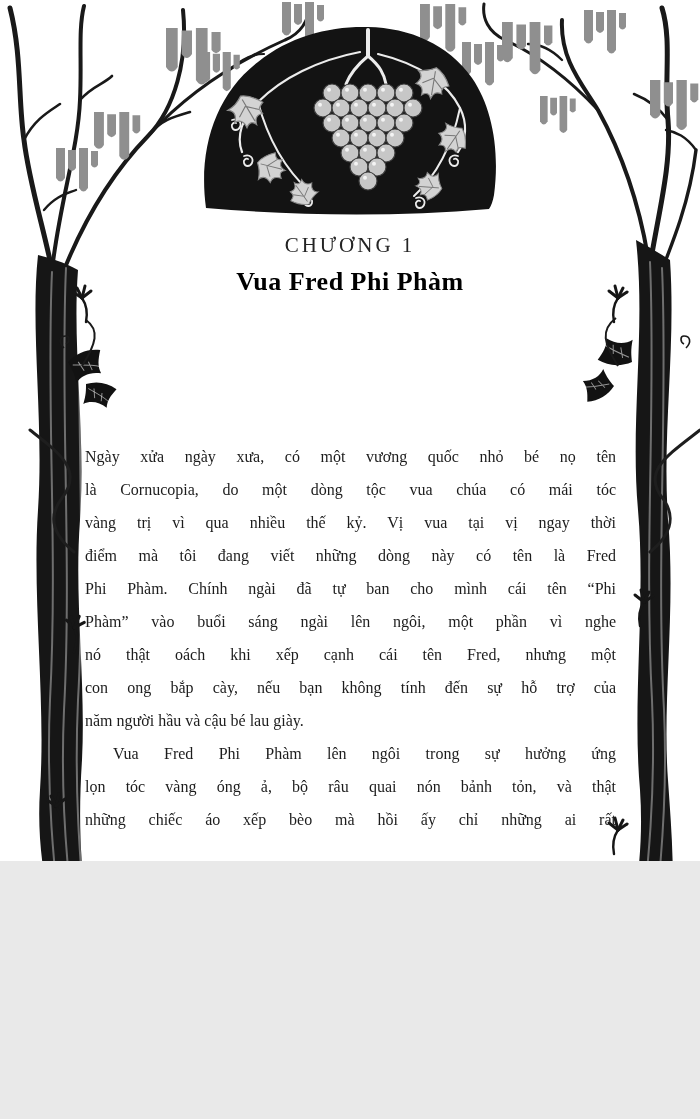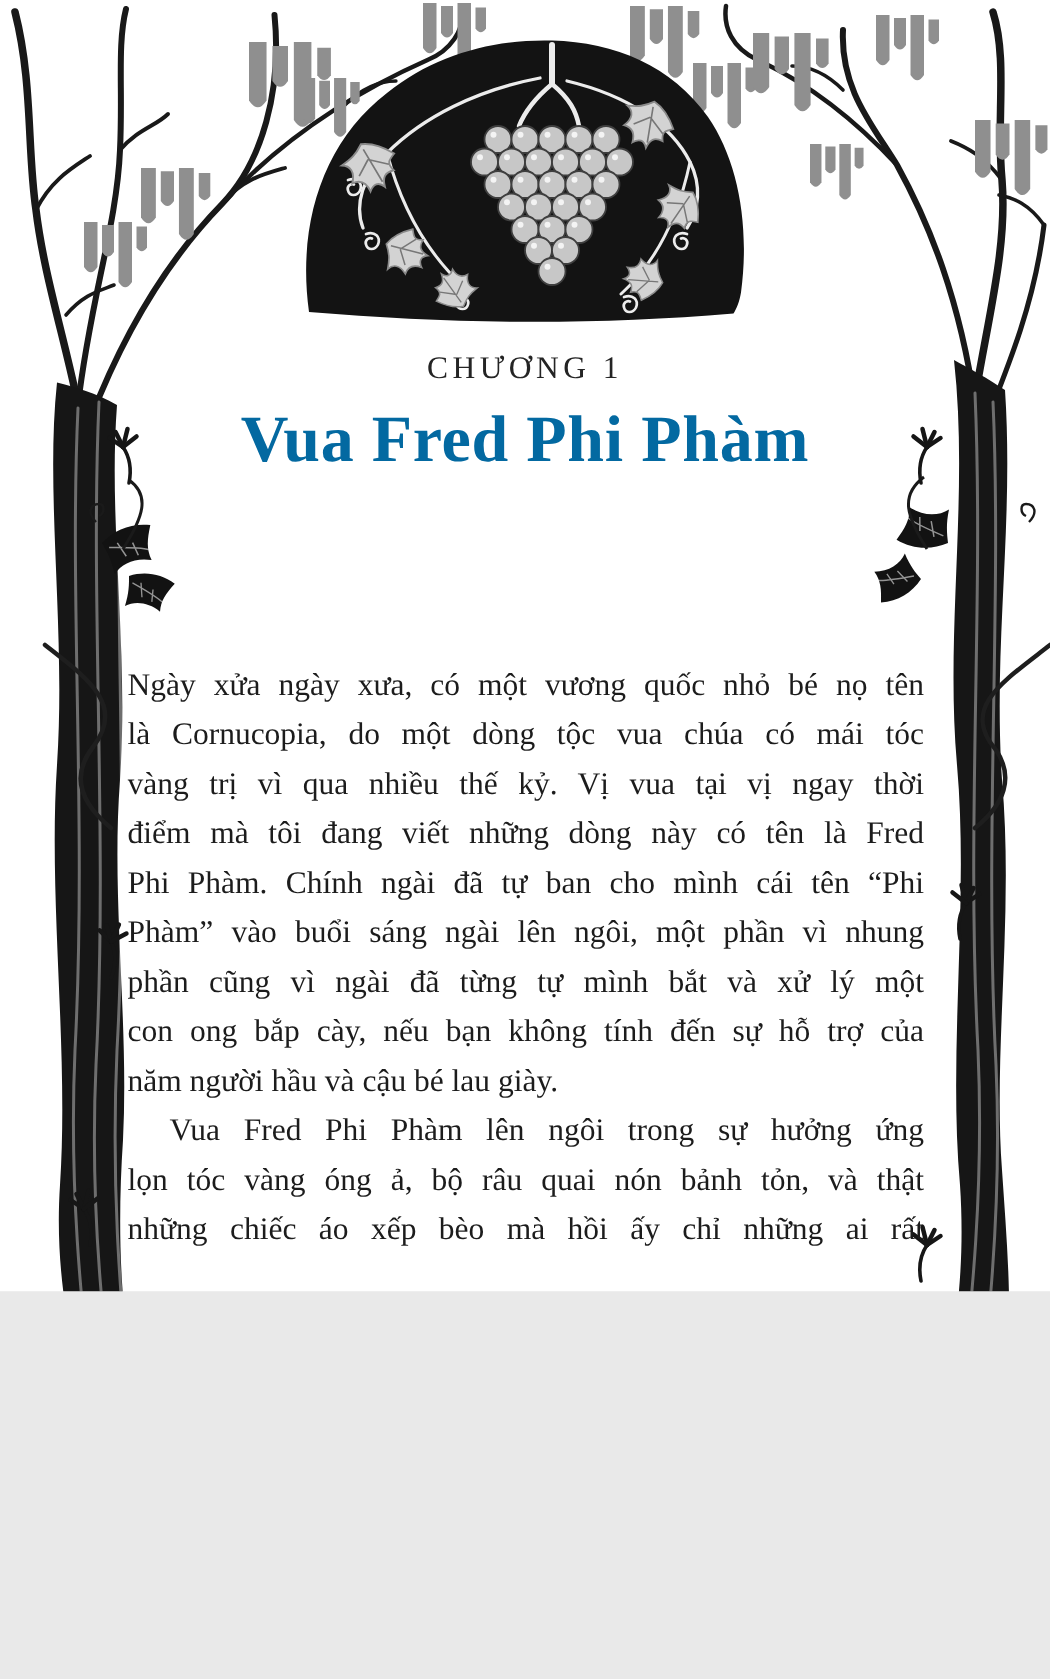--- a/index.html
+++ b/index.html
@@ -8,25 +8,25 @@
     background:#ffffff;overflow:hidden;
     font-family:"Liberation Serif","DejaVu Serif",serif;color:#1b1b1b;
   }
   .art{position:absolute;left:0;top:0;width:700px;height:1119px;pointer-events:none;}
   .chapter-label{
     position:absolute;top:233px;left:0;width:700px;text-align:center;
     font-size:21px;letter-spacing:3px;color:#242424;
   }
   .chapter-title{
     position:absolute;top:267px;left:0;width:700px;text-align:center;
-    font-size:44px;font-weight:bold;color:#0369a1;letter-spacing:.5px;
+    font-size:26px;font-weight:bold;color:#000000;letter-spacing:.5px;
   }
   .bodytext{
     position:absolute;left:85px;top:440px;width:531px;
-    font-size:21px;color:#1c1c1c;
+    font-size:16px;color:#1c1c1c;
   }
   .line{height:33px;line-height:33px;overflow:hidden;text-align:justify;text-align-last:justify;}
   .line.pl{text-align:left;text-align-last:left;}
   .line.indent{text-indent:28px;}
   .page-number{
     position:absolute;top:1032px;left:0;width:700px;text-align:center;
     font-size:20px;color:#202020;
   }
   .watermark{
     position:absolute;left:352px;top:1050px;display:flex;align-items:flex-start;
@@ -291,22 +291,22 @@
 
   <div class="chapter-label">CHƯƠNG 1</div>
   <div class="chapter-title">Vua Fred Phi Phàm</div>
 
   <div class="bodytext">
     <div class="line">Ngày xửa ngày xưa, có một vương quốc nhỏ bé nọ tên</div>
     <div class="line">là Cornucopia, do một dòng tộc vua chúa có mái tóc</div>
     <div class="line">vàng trị vì qua nhiều thế kỷ. Vị vua tại vị ngay thời</div>
     <div class="line">điểm mà tôi đang viết những dòng này có tên là Fred</div>
     <div class="line">Phi Phàm. Chính ngài đã tự ban cho mình cái tên “Phi</div>
-    <div class="line">Phàm” vào buổi sáng ngài lên ngôi, một phần vì nhung</div>
-    <div class="line">phần cũng vì ngài đã từng tự mình bắt và xử lý một</div>
+    <div class="line">Phàm” vào buổi sáng ngài lên ngôi, một phần vì nghe</div>
+    <div class="line">nó thật oách khi xếp cạnh cái tên Fred, nhưng một</div>
     <div class="line">con ong bắp cày, nếu bạn không tính đến sự hỗ trợ của</div>
     <div class="line pl">năm người hầu và cậu bé lau giày.</div>
     <div class="line indent">Vua Fred Phi Phàm lên ngôi trong sự hưởng ứng</div>
     <div class="line">lọn tóc vàng óng ả, bộ râu quai nón bảnh tỏn, và thật</div>
     <div class="line">những chiếc áo xếp bèo mà hồi ấy chỉ những ai rất</div>
   </div>
 
   <div class="page-number">1</div>
 
   <div class="watermark">

